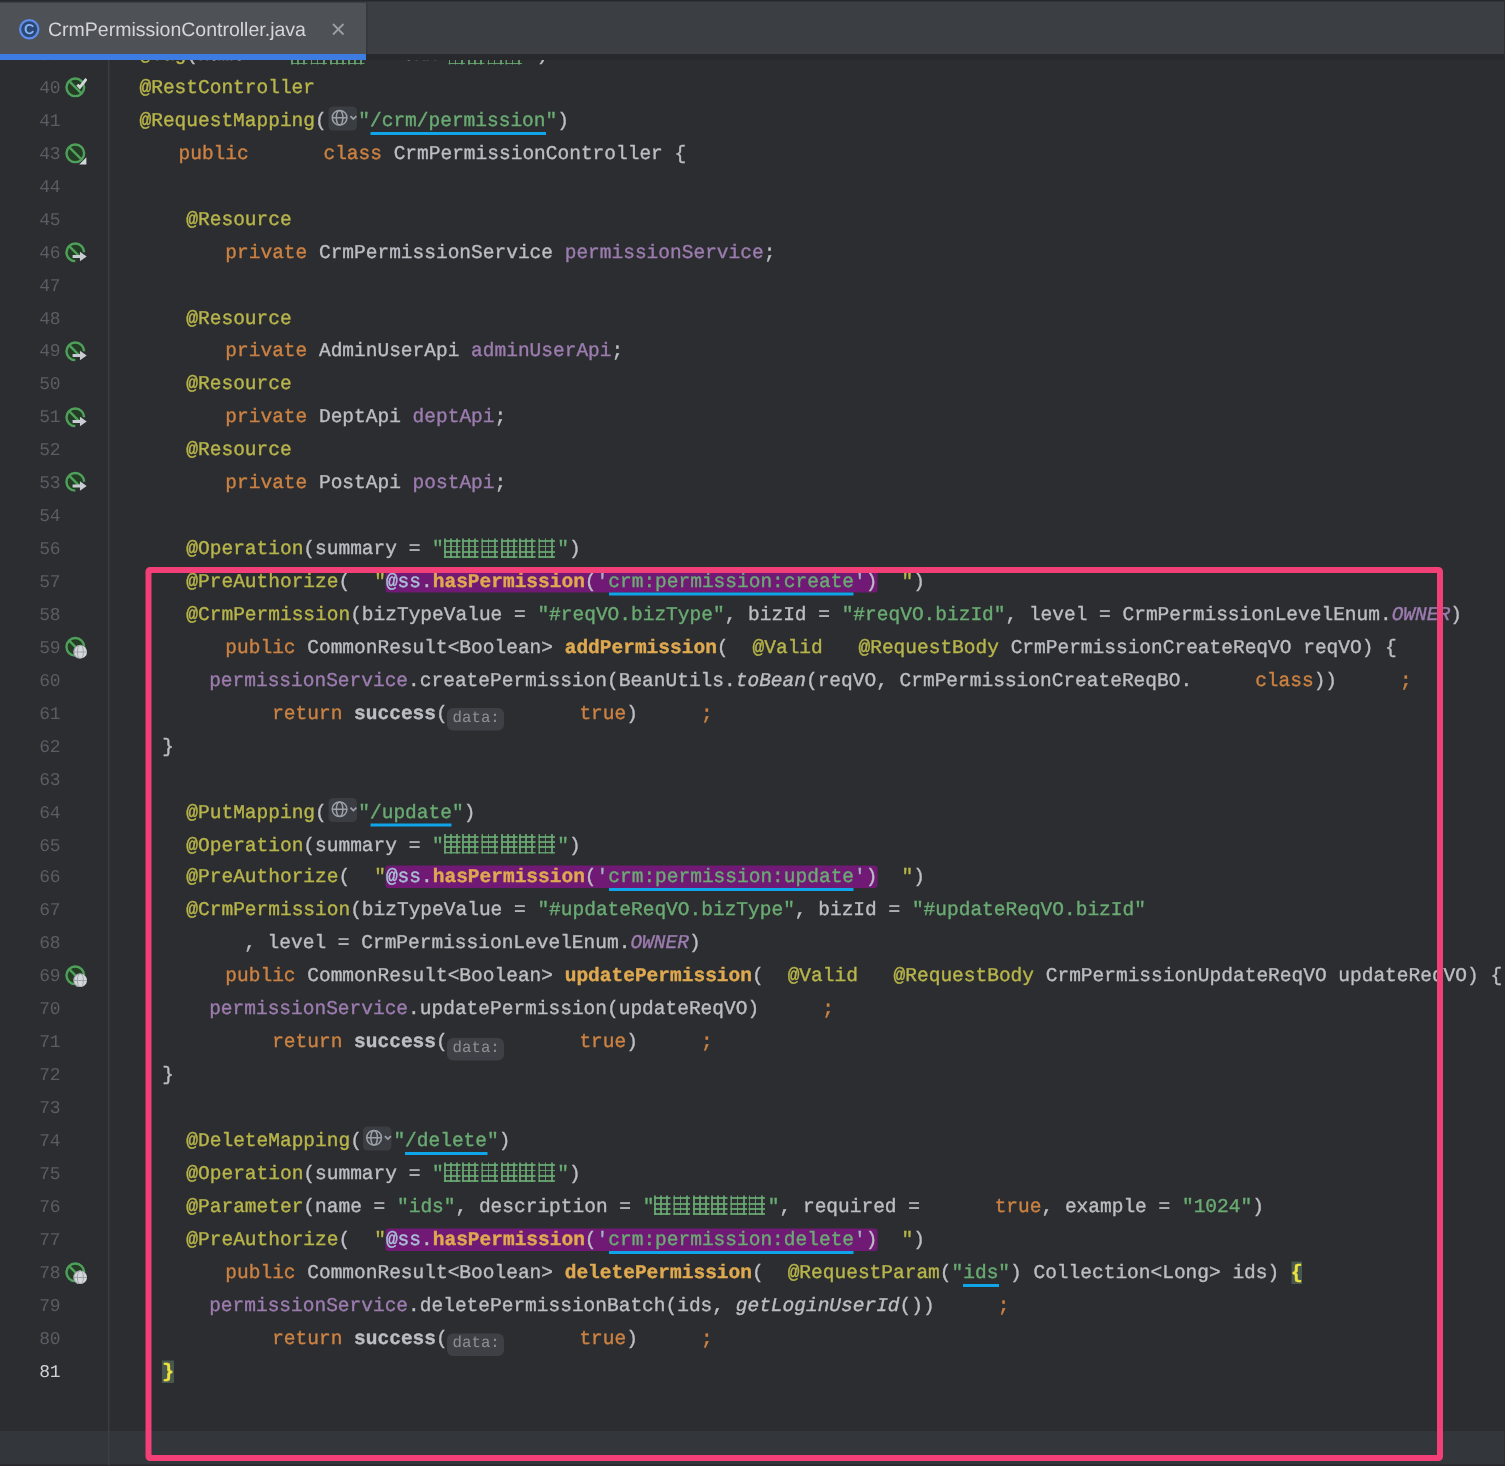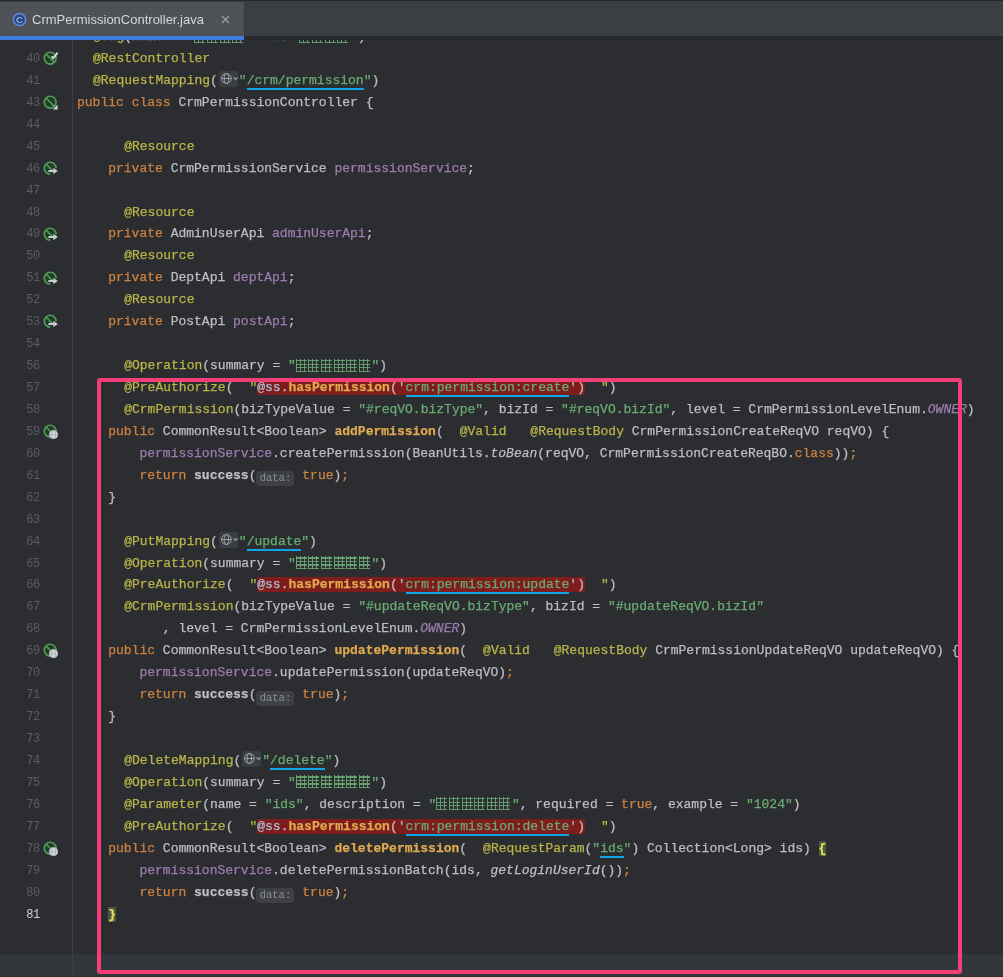--- a/index.html
+++ b/index.html
@@ -6,29 +6,29 @@
 #caret { position:absolute; left:0; top:954.2px; width:1003px; height:21.95px; background:#33363B; }
 #gsep { position:absolute; left:72px; top:36px; bottom:0; width:1px; background:#3A3D41; }
 #rows { position:absolute; left:0; top:26px; width:1003px; }
 .row { position:relative; height:21.95px; }
 .num { position:absolute; left:0; top:0; width:40px; text-align:right;
   font:12px/22.6px "Liberation Mono", monospace; color:#5A5D63; letter-spacing:-0.3px; }
 .ic { position:absolute; left:43px; top:3.2px; width:15px; height:15px; }
 .c  { position:absolute; left:77px; top:0; white-space:pre;
   font:13px/21.95px "Liberation Mono", monospace; color:#BCBEC4;
   -webkit-text-stroke:0.25px; }
-.k { color:#CC8242; }
+.k { color:#CC8242;margin-left:42px; }
 .s { color:#6AAB73; }
 .a { color:#B8B54A;margin-left:16px; }
 .f { color:#9D7CB0; }
 .m { color:#DFA950; font-weight:bold; }
 .i { font-style:italic; }
 .bi { font-weight:bold; }
 .u { color:#6AAB73; border-bottom:2px solid #0ea5e9; }
-.inj { background:#7f1d1d; border-radius:2px;text-align:center; }
+.inj { background:#701a75; border-radius:2px;text-align:center; }
 .ss { color:#A9C1D6; }
 .q { color:#9FB3C2; }
 .br { background:#48584F; color:#EFE23D; font-weight:bold; }
 .cj { display:inline-block; width:12.6px; height:13px; margin:0 0 -2.5px 0;
   background:
    repeating-linear-gradient(90deg, rgba(106,171,115,.85) 0 1.2px, transparent 1.2px 4.1px),
    repeating-linear-gradient(0deg, rgba(106,171,115,.85) 0 1.2px, transparent 1.2px 3.5px);
   background-size:11.3px 13px; background-repeat:no-repeat; }
 .gi { display:inline-block; width:19px; height:16px; margin:0 1px; vertical-align:-3px;
   background:#3A3D42; border-radius:3px; }

